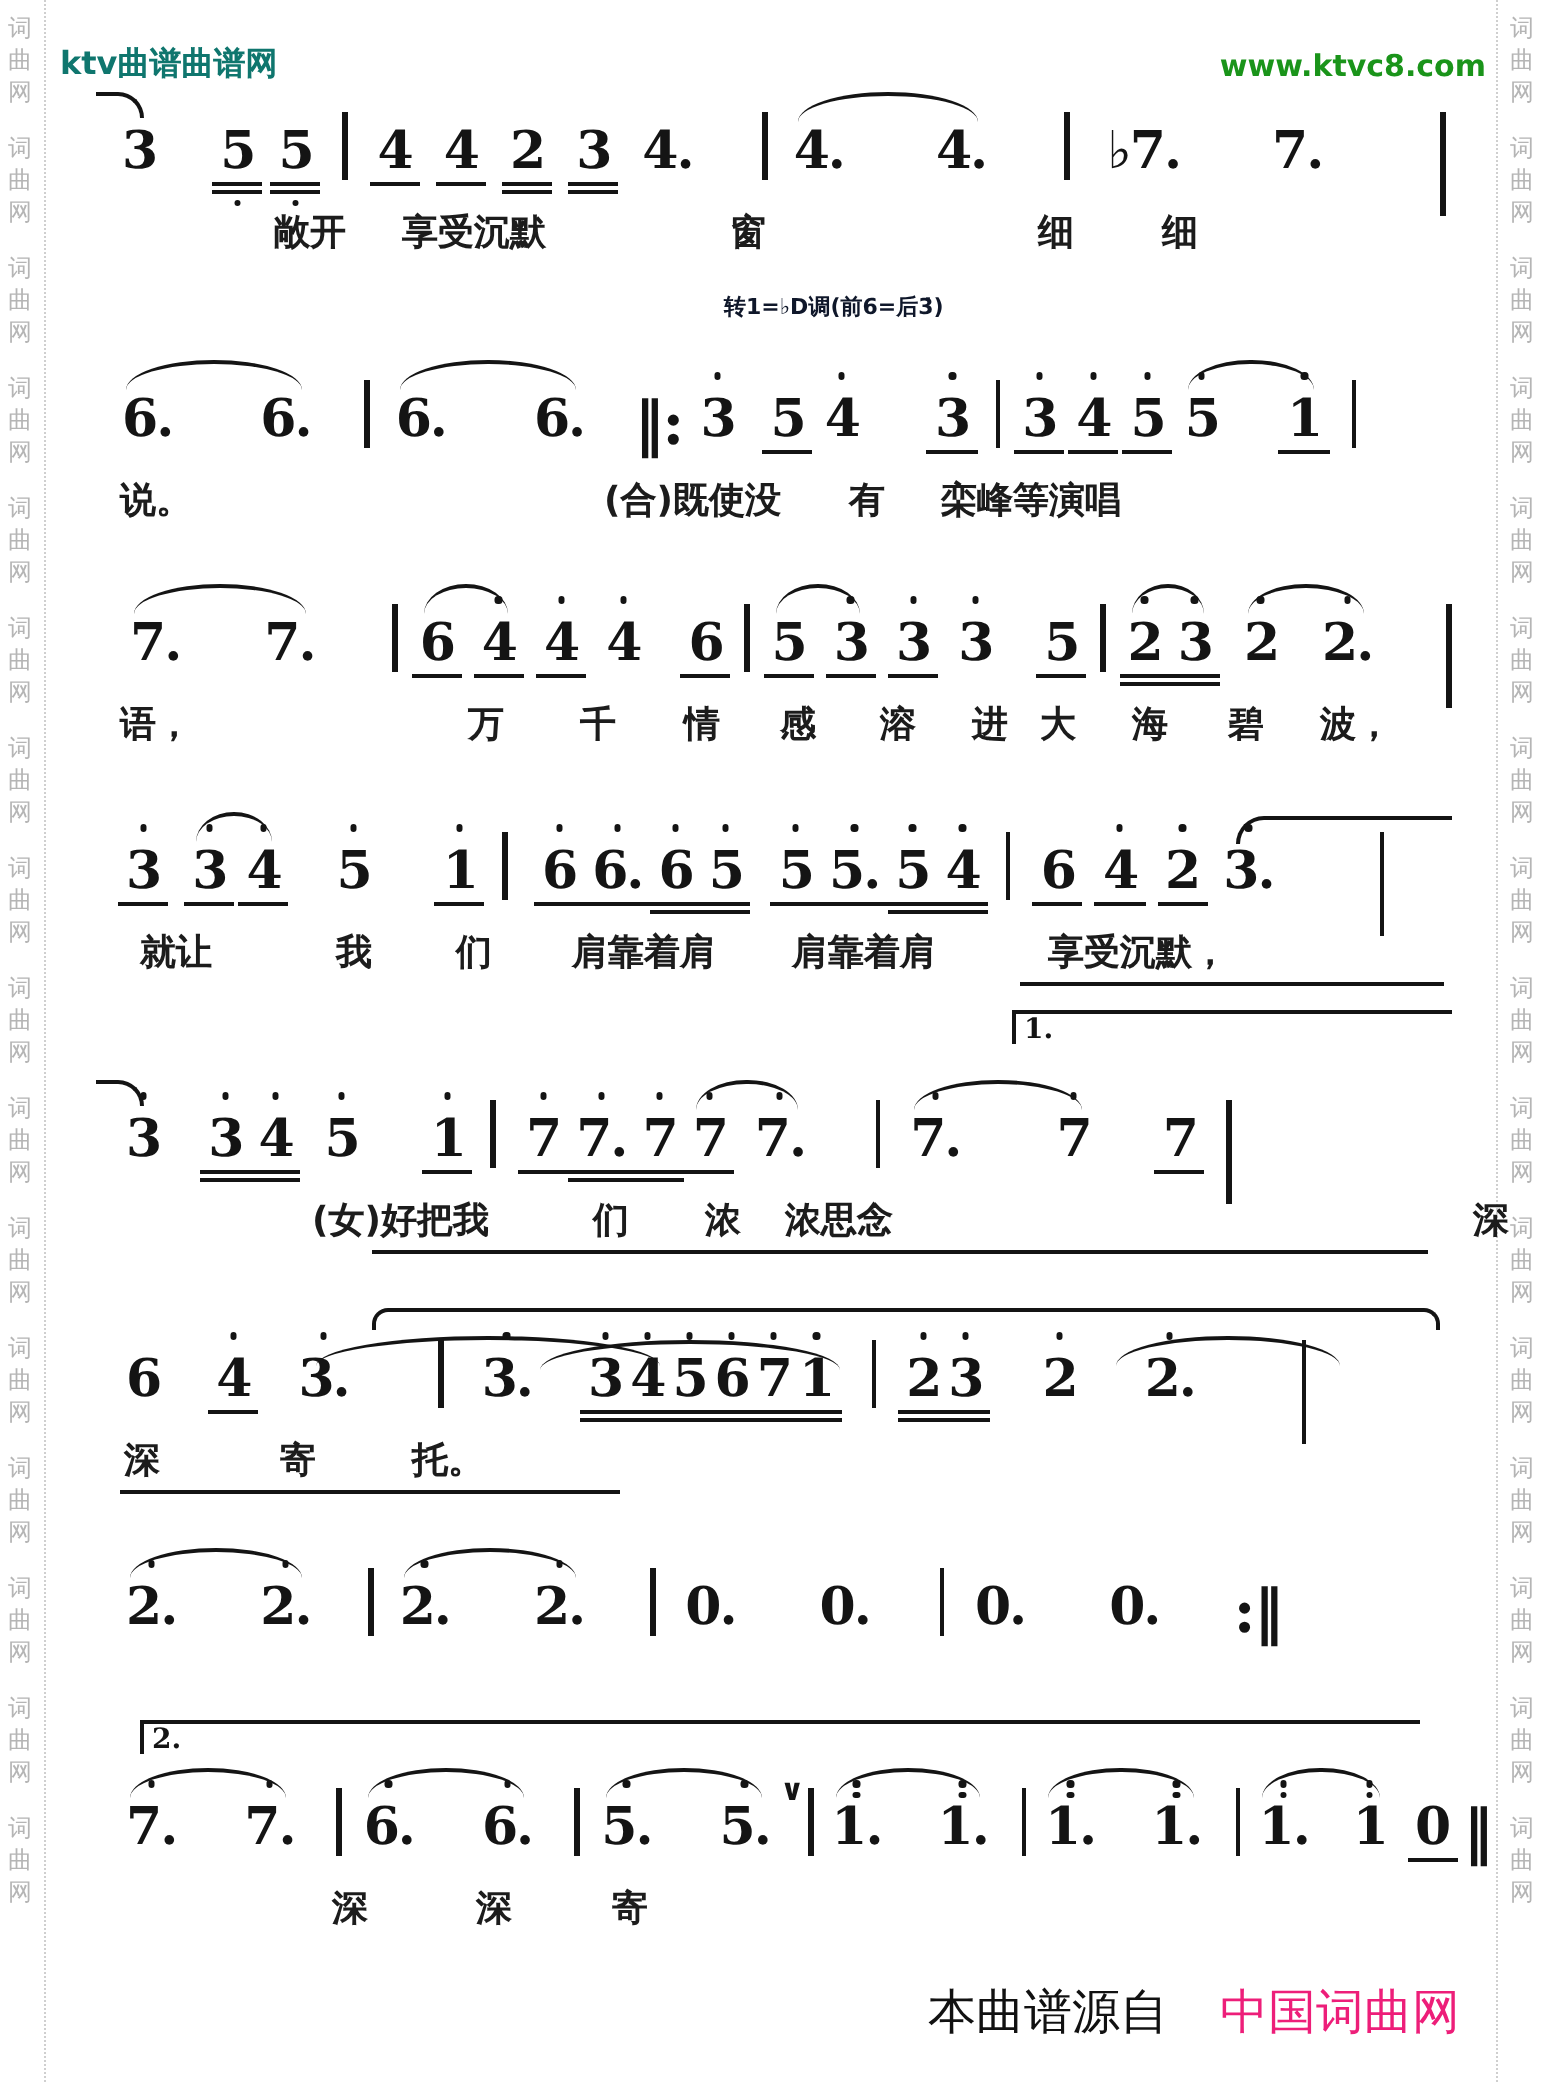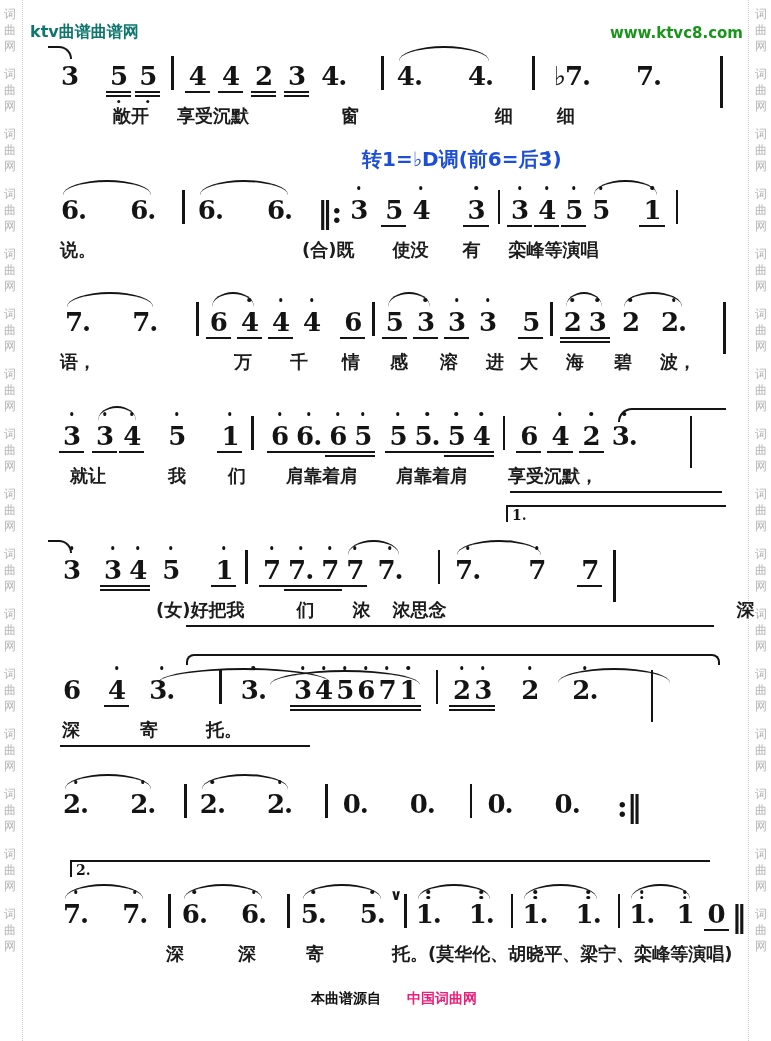--- a/index.html
+++ b/index.html
@@ -27,31 +27,31 @@
   .dup{position:absolute;top:4px;left:50%;transform:translateX(-50%);display:flex;flex-direction:column;gap:2px;}
   .ddn{position:absolute;bottom:-1px;left:50%;transform:translateX(-50%);display:flex;flex-direction:column;gap:2px;}
   .dot{width:3.5px;height:3.5px;border-radius:50%;background:#141414;}
   .u1{position:absolute;left:-3px;right:-3px;bottom:9px;height:2px;background:#141414;}
   .u2{position:absolute;left:-3px;right:-3px;bottom:5px;height:2px;background:#141414;}
   .bar{width:2.5px;height:34px;background:#141414;margin-bottom:12px;}
   .bar.tall{height:52px;margin-bottom:-6px;}
   .rep{font-family:"DejaVu Serif",serif;font-size:30px;font-weight:bold;color:#141414;
        margin-bottom:8px;letter-spacing:-1px;line-height:30px;}
   .breath{font-size:15px;font-weight:bold;color:#141414;margin-bottom:36px;}
-  .annotation{position:absolute;font-size:20px;font-weight:bold;color:#1d4ed8;white-space:nowrap;}
+  .annotation{position:absolute;font-size:11px;font-weight:bold;color:#0f172a;white-space:nowrap;}
   .volta{position:absolute;height:15px;border-top:2px solid #141414;border-left:2px solid #141414;}
   .volta-label{font-size:14px;font-weight:bold;padding-left:4px;font-family:"DejaVu Serif",serif;color:#141414;}
   .phrase{position:absolute;height:9px;border:2px solid #141414;border-bottom:none;border-radius:8px 8px 0 0;}
   .contslur{position:absolute;height:12px;border-top:2px solid #141414;border-left:2px solid #141414;border-top-left-radius:14px;}
   .hook{position:absolute;width:22px;height:11px;border-top:2px solid #141414;border-right:2px solid #141414;border-top-right-radius:14px;left:-10px;top:8px;}
   .ov-arc{position:absolute;height:13px;border-top:2.5px solid #141414;border-radius:50% 50% 0 0 / 100% 100% 0 0;}
   .lyrics-row{display:flex;margin-top:2px;font-size:18px;font-weight:600;color:#1c1c1c;white-space:nowrap;}
   .melisma{border-top:2.5px solid #141414;margin-top:3px;}
   
-  .footer{position:absolute;left:58px;top:990px;width:672px;text-align:center;font-size:14px;font-weight:bold;}
+  .footer{position:absolute;left:58px;top:990px;width:672px;text-align:right;font-size:24px;font-weight:normal;}
   .footer .src{color:#111;margin-right:26px;}
   .footer .site{color:#ed1e79;text-decoration:none;}
 </style>
 </head>
 <body>
 
 <div class="wmcol left">
     <div class="wm-group">
       <span>词</span>
       <span>曲</span>
@@ -292,21 +292,21 @@
           </div>
           <div class="tok">
             <span class="num">7.</span>
           </div>
         </div>
         <div class="grp" style="margin-left: 58px; column-gap: 14px;">
           <div class="bar tall"></div>
         </div>
       </div>
       <div class="lyrics-row">
-        <span class="lyr" style="margin-left: 55px;">敞开</span>
+        <span class="lyr" style="margin-left: 79px;">敞开</span>
         <span class="lyr" style="margin-left: 28px;">享受沉默</span>
         <span class="lyr" style="margin-left: 92px;">窗</span>
         <span class="lyr" style="margin-left: 136px;">细</span>
         <span class="lyr" style="margin-left: 44px;">细</span>
       </div>
     </div>
     <div class="system" style="top: 172px;">
       <div class="annotation" style="left: 304px; top: -26px;">转1=♭D调(前6=后3̇)</div>
       <div class="notes-row">
         <div class="grp arc" style="margin-left: 2px; column-gap: 42px;">
@@ -401,21 +401,21 @@
             <div class="u1"></div>
           </div>
         </div>
         <div class="grp" style="margin-left: 14px; column-gap: 14px;">
           <div class="bar"></div>
         </div>
       </div>
       <div class="lyrics-row">
         <span class="lyr" style="margin-left: 2px;">说。</span>
         <span class="lyr" style="margin-left: 206px;">(合)既</span>
-        <span class="lyr" style="margin-left: 38px;">使没</span>
+        <span class="lyr" style="">使没</span>
         <span class="lyr" style="margin-left: 34px;">有</span>
         <span class="lyr" style="margin-left: 28px;">栾峰等演唱</span>
       </div>
     </div>
     <div class="system" style="top: 284px;">
       <div class="notes-row">
         <div class="grp arc" style="margin-left: 6px; column-gap: 40px;">
           <div class="tok">
             <span class="num">7.</span>
           </div>
@@ -696,21 +696,21 @@
         <div class="grp" style="margin-left: 52px; column-gap: 14px;">
           <div class="bar tall"></div>
         </div>
       </div>
       <div class="lyrics-row">
         <span class="lyr" style="margin-left: 12px;">就让</span>
         <span class="lyr" style="margin-left: 62px;">我</span>
         <span class="lyr" style="margin-left: 42px;">们</span>
         <span class="lyr" style="margin-left: 40px;">肩靠着肩</span>
         <span class="lyr" style="margin-left: 38px;">肩靠着肩</span>
-        <span class="lyr" style="margin-left: 40px;">享受沉默，</span>
+        <span class="lyr" style="margin-left: 56px;">享受沉默，</span>
       </div>
       <div class="melisma" style="margin-left: 452px; width: 212px;"></div>
     </div>
     <div class="system" style="top: 532px;">
       <div class="volta" style="left: 448px; width: 218px; top: -27px;">
         <div class="volta-label">1.</div>
       </div>
       <div class="hook"></div>
       <div class="notes-row">
         <div class="grp" style="margin-left: 4px; column-gap: 14px;">
@@ -1152,20 +1152,19 @@
           </div>
         </div>
         <div class="grp" style="margin-left: 6px; column-gap: 14px;">
           <div class="rep">‖</div>
         </div>
       </div>
       <div class="lyrics-row">
         <span class="lyr" style="margin-left: 108px;">深</span>
         <span class="lyr" style="margin-left: 54px;">深</span>
         <span class="lyr" style="margin-left: 50px;">寄</span>
-        <span class="lyr" style="margin-left: 68px;">托。(莫华伦、胡晓平、梁宁、栾峰等演唱)</span>
       </div>
     </div>
   </div>
 
 <div class="footer">
   <span class="src">本曲谱源自</span><a class="site" href="#">中国词曲网</a>
 </div>
 
 </body></html>

